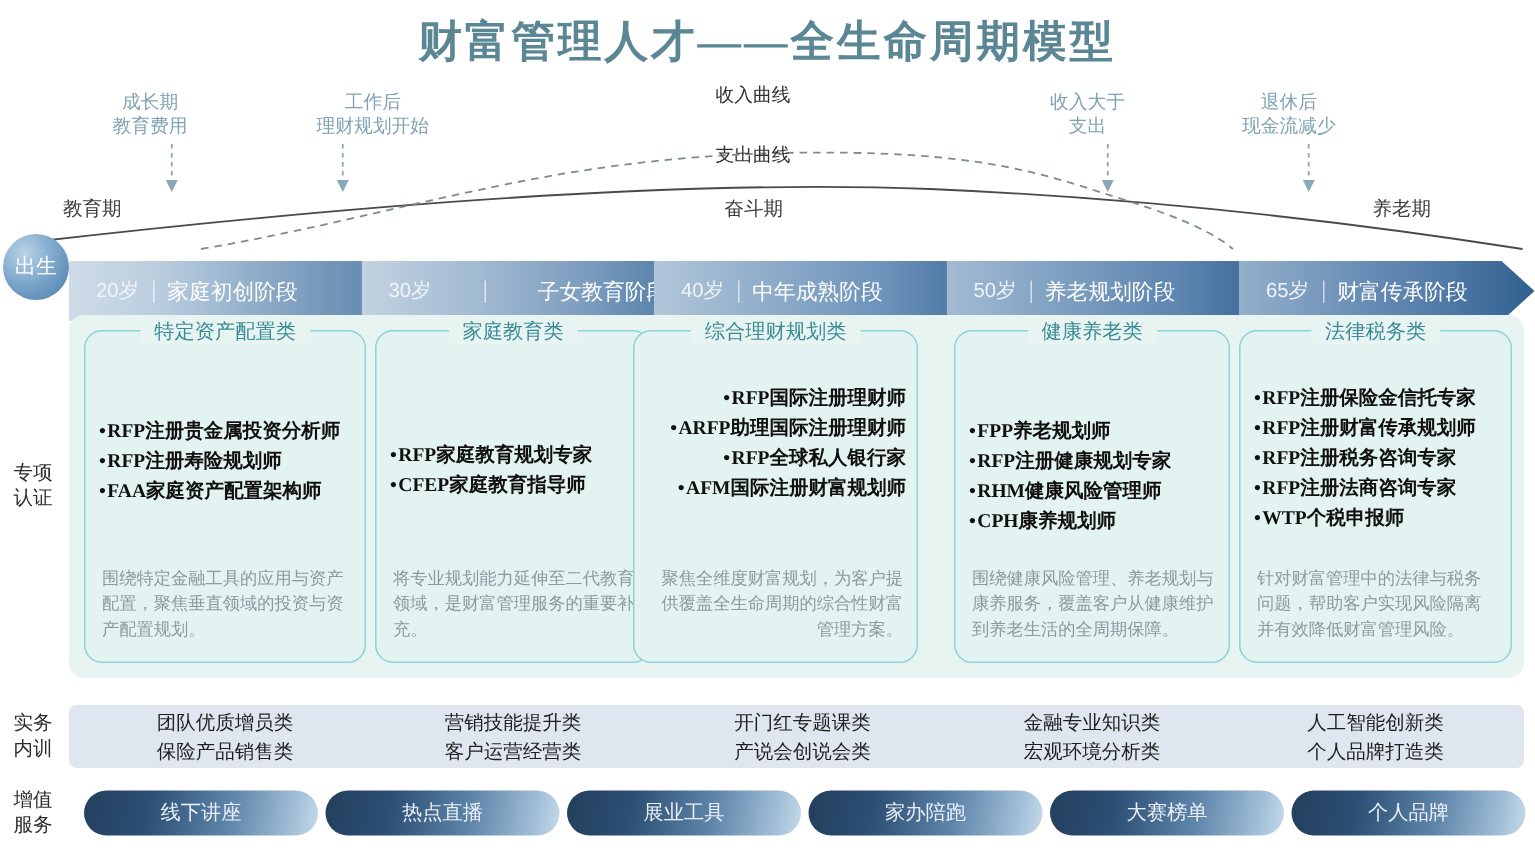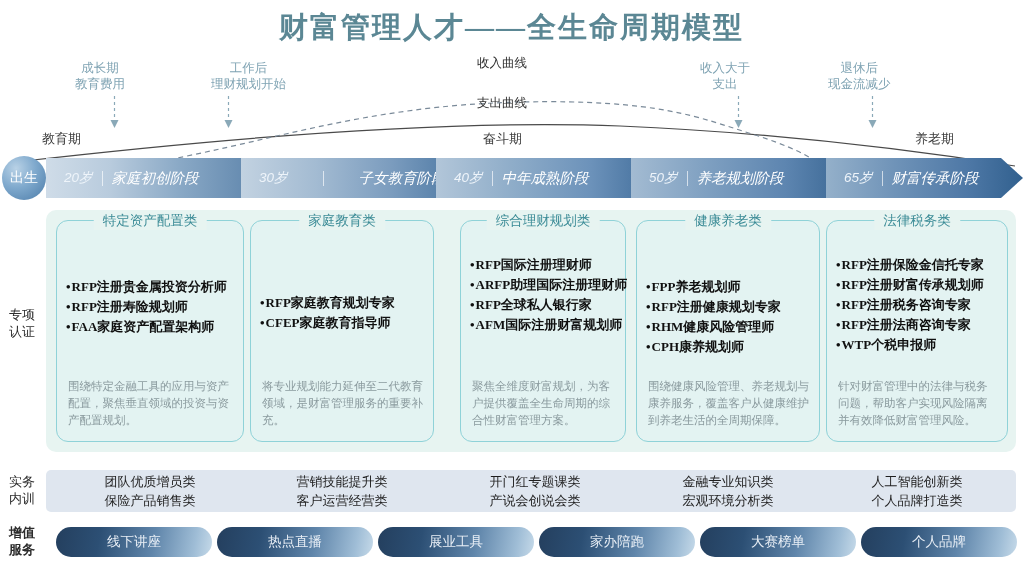--- a/index.html
+++ b/index.html
@@ -40,23 +40,23 @@
   
   .timeline { position: absolute; left: 0; top: 158px; width: 1023px; height: 40px; }
   .birth-circle {
     position: absolute; left: 2px; top: -2px;
     width: 44px; height: 44px; border-radius: 50%;
     background: radial-gradient(circle at 32% 28%, #b9d2e6 0%, #7fa9cd 45%, #4b7ba8 100%);
     display: flex; align-items: center; justify-content: center;
     color: #ffffff; font-size: 14px; z-index: 3;
   }
   .seg {
-    position: absolute; top: 0; height: 40px;
+    position: absolute; top: 16px; height: 40px;
     display: flex; align-items: center;
-    color: #ffffff; white-space: nowrap; font-style: italic;
+    color: #ffffff; white-space: nowrap;
   }
   .seg .age { font-size: 13.5px; color: #eef4fa; padding-left: 18px; }
   .seg .bar { display: inline-block; width: 1px; height: 15px; background: rgba(255,255,255,.65); margin: 0 9px; }
   .seg .phase { font-size: 14.5px; color: #ffffff; }
   .seg-s1 { background: linear-gradient(90deg,#cfdce8 0%, #b8cbdd 30%, #8aa9c6 62%, #5d84ab 100%);
             clip-path: polygon(0 0, calc(100% - 20px) 0, 100% 50%, calc(100% - 20px) 100%, 0 100%); }
   .seg-s2 { background: linear-gradient(90deg,#c2d2e1 0%, #a3bbd2 35%, #7b9cbe 70%, #4f7aa5 100%);
             clip-path: polygon(0 0, calc(100% - 20px) 0, 100% 50%, calc(100% - 20px) 100%, 0 100%); gap: 26px; }
   .seg-s3 { background: linear-gradient(90deg,#b2c6d9 0%, #8fadc9 35%, #6c92ba 72%, #44709d 100%);
             clip-path: polygon(0 0, calc(100% - 20px) 0, 100% 50%, calc(100% - 20px) 100%, 0 100%); }
@@ -198,21 +198,21 @@
 </div>
 
 <div class="rowlbl" style="left:0px; top:306px;">
   <div>专项</div>
   <div>认证</div>
 </div>
 <div class="rowlbl" style="left:0px; top:473px;">
   <div>实务</div>
   <div>内训</div>
 </div>
-<div class="rowlbl" style="left:0px; top:524px;font-weight:bold;">
+<div class="rowlbl" style="left:0px; top:524px;">
   <div>增值</div>
   <div>服务</div>
 </div>
 
 <div class="cert-panel">
   <div id="cards">
         <div class="card" style="left: 10px; width: 188px;">
           <div class="card-title">特定资产配置类</div>
           <div class="card-items" style="top:56px">
             <div class="it">RFP注册贵金属投资分析师</div>
@@ -222,21 +222,21 @@
           <div class="card-desc">围绕特定金融工具的应用与资产配置，聚焦垂直领域的投资与资产配置规划。</div>
         </div>
         <div class="card" style="left: 204px; width: 184px;">
           <div class="card-title">家庭教育类</div>
           <div class="card-items" style="top:72px">
             <div class="it">RFP家庭教育规划专家</div>
             <div class="it">CFEP家庭教育指导师</div>
           </div>
           <div class="card-desc">将专业规划能力延伸至二代教育领域，是财富管理服务的重要补充。</div>
         </div>
-        <div class="card" style="left: 414px; width: 166px;">
+        <div class="card" style="left: 376px; width: 190px; text-align: right;">
           <div class="card-title">综合理财规划类</div>
           <div class="card-items" style="top:34px">
             <div class="it">RFP国际注册理财师</div>
             <div class="it">ARFP助理国际注册理财师</div>
             <div class="it">RFP全球私人银行家</div>
             <div class="it">AFM国际注册财富规划师</div>
           </div>
           <div class="card-desc">聚焦全维度财富规划，为客户提供覆盖全生命周期的综合性财富管理方案。</div>
         </div>
         <div class="card" style="left: 590px; width: 184px;">

